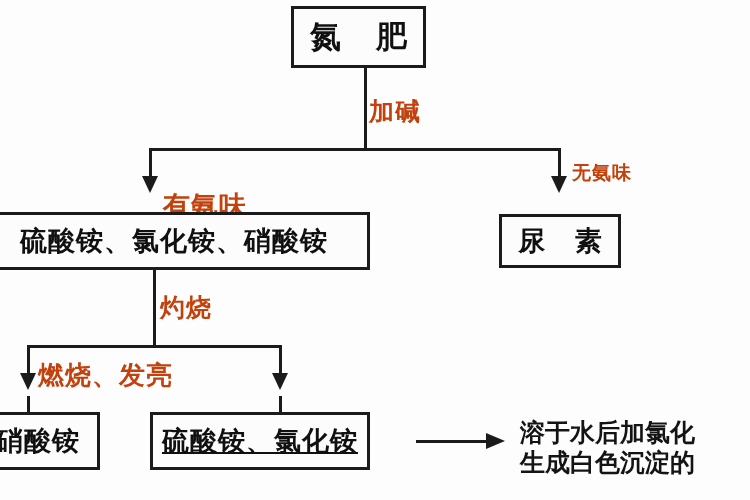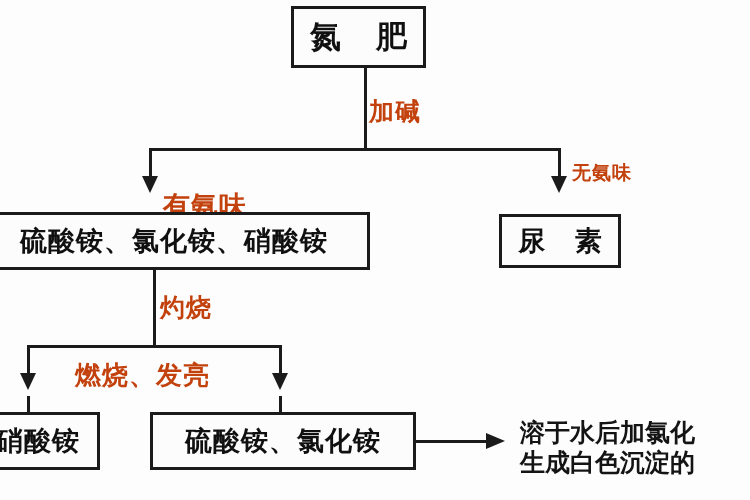--- a/index.html
+++ b/index.html
@@ -42,22 +42,23 @@
   }
   #node-urea {
     left: 499px; top: 214px; width: 122px; height: 54px;
     font-size: 27px; letter-spacing: 10px; text-indent: 10px;
   }
   #node-ammonium-nitrate {
     left: -24px; top: 412px; width: 124px; height: 58px;
     font-size: 27px;
   }
   #node-sulfate-chloride {
-    left: 150px; top: 412px; width: 266px; height: 58px;
+    left: 150px; top: 412px; width: 220px; height: 58px;
     font-size: 27px;
+    text-decoration: underline;
   }
 
   
   .vline {
     position: absolute;
     width: 3px;
     background: #1b1b1b;
   }
   .hline {
     position: absolute;
@@ -87,21 +88,21 @@
     white-space: nowrap;
     font-weight: 700;
     color: #c2410c;
     font-size: 25px;
     letter-spacing: 1px;
   }
   #label-add-alkali { left: 369px; top: 95px; }
   #label-has-ammonia { left: 163px; top: 160px; font-size: 27px; margin-top: 28px; }
   #label-no-ammonia { left: 572px; top: 160px; font-size: 19px; }
   #label-ignite { left: 160px; top: 291px; text-align: center; }
-  #label-burns-bright { left: 38px; top: 358px; font-size: 26px; margin-left: 37px; }
+  #label-burns-bright { left: 38px; top: 358px; font-size: 26px; }
   #label-melts-smokes { left: 293px; top: 358px; font-size: 26px; }
 
   #label-precipitate {
     position: absolute;
     left: 520px; top: 418px;
     width: 240px;
     font-size: 25px;
     font-weight: 700;
     line-height: 1.18;
     color: #141414;

